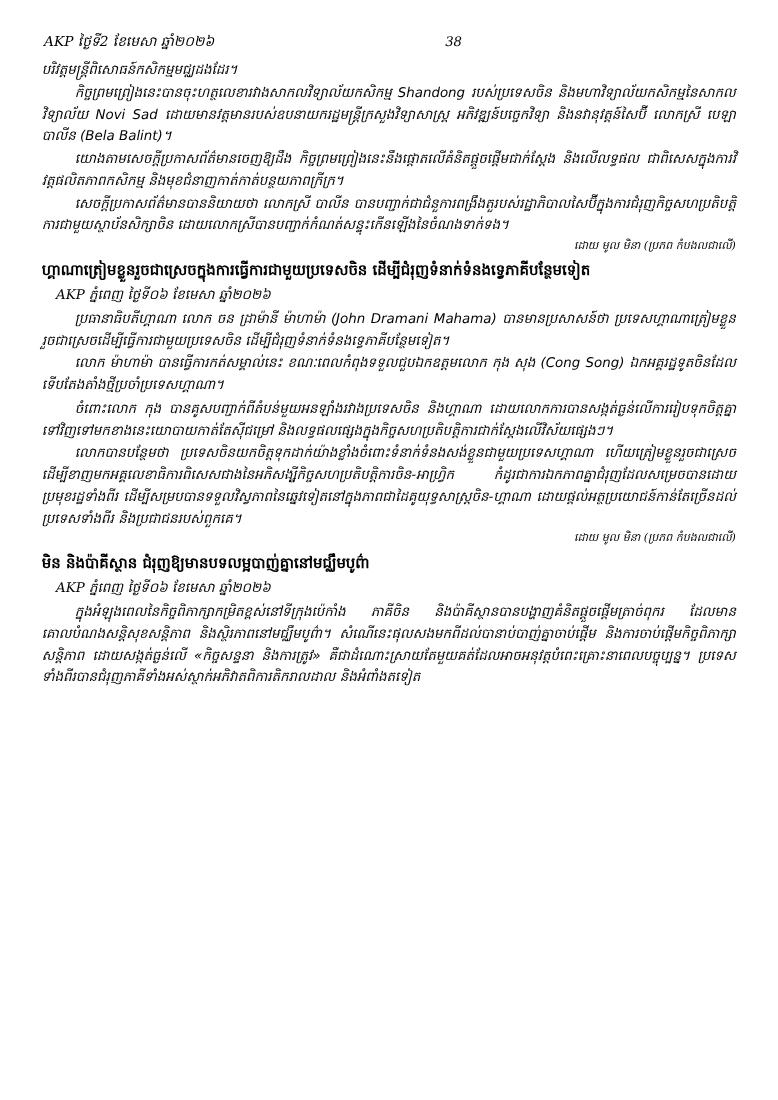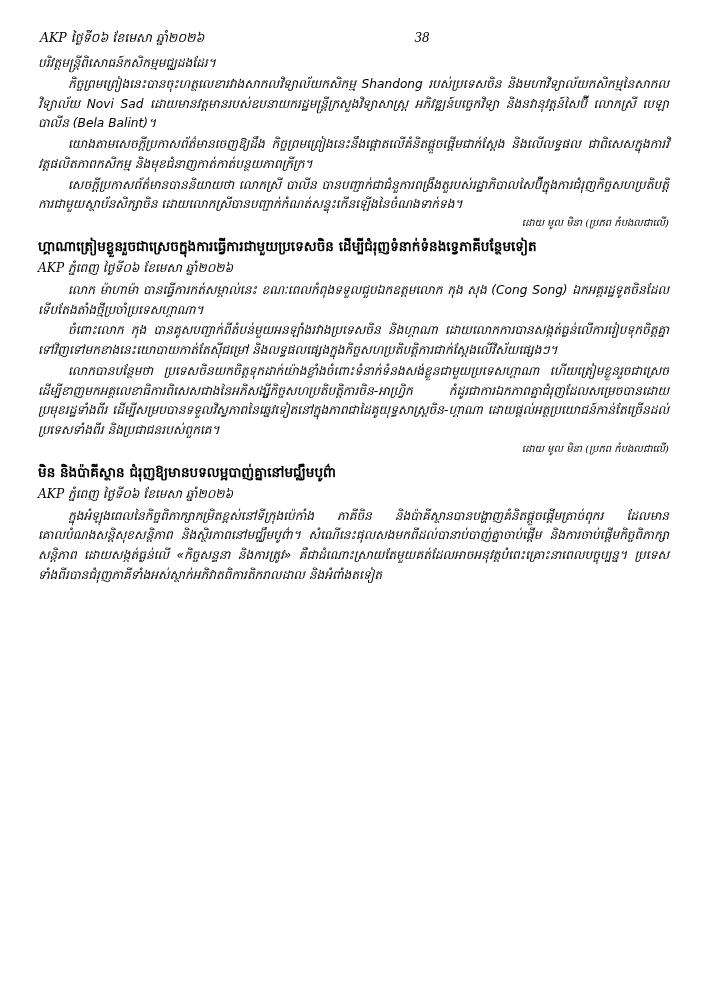--- a/index.html
+++ b/index.html
@@ -65,46 +65,47 @@
     font-weight: bold;
     text-align: left;
     margin: 6px 0 3px 0;
     line-height: 1.45;
     font-family: "DejaVu Sans", "Liberation Sans", sans-serif;
   }
   .byline {
     font-size: 12.2px;
     font-style: italic;
     font-family: "DejaVu Serif", "Liberation Serif", serif;
-    margin: 0 0 3px 0;
+    margin: 0 0 3px 13px;
     text-align: left;
   }
 </style>
 </head>
 <body>
 
 <div class="page">
 
   <div class="header">
-    <span class="header-left">AKP ថ្ងៃទី០៦ ខែមេសា ឆ្នាំ២០២៦</span>
+    <span class="header-left">AKP ថ្ងៃទី2 ខែមេសា ឆ្នាំ២០២៦</span>
     <span class="header-pageno">38</span>
   </div>
 
   <div class="content">
 
     <p class="body noindent">បរិវត្តមន្ត្រីពិសោធន៍កសិកម្មមជ្ឈដងដែរ។</p>
     <p class="body">កិច្ចព្រមព្រៀងនេះបានចុះហត្ថលេខារវាងសាកលវិទ្យាល័យកសិកម្ម Shandong របស់ប្រទេសចិន និងមហាវិទ្យាល័យកសិកម្មនៃសាកលវិទ្យាល័យ Novi Sad ដោយមានវត្តមានរបស់ឧបនាយករដ្ឋមន្ត្រីក្រសួងវិទ្យាសាស្ត្រ អភិវឌ្ឍន៍បច្ចេកវិទ្យា និងនវានុវត្តន៍សៃប៊ី លោកស្រី បេឡា បាលីន (Bela Balint)។</p>
     <p class="body">យោងតាមសេចក្តីប្រកាសព័ត៌មានចេញឱ្យដឹង កិច្ចព្រមព្រៀងនេះនឹងផ្តោតលើគំនិតផ្តួចផ្តើមជាក់ស្តែង និងលើលទ្ធផល ជាពិសេសក្នុងការវិវត្តផលិតភាពកសិកម្ម និងមុខជំនាញកាត់កាត់បន្ថយភាពក្រីក្រ។</p>
     <p class="body">សេចក្តីប្រកាសព័ត៌មានបាននិយាយថា លោកស្រី បាលីន បានបញ្ជាក់ជាជំនួការពង្រឹងតួរបស់រដ្ឋាភិបាលសៃប៊ីក្នុងការជំរុញកិច្ចសហប្រតិបត្តិការជាមួយស្ថាប័នសិក្សាចិន ដោយលោកស្រីបានបញ្ជាក់កំណត់សន្ទុះកើនឡើងនៃចំណងទាក់ទង។</p>
 
     <div class="source-line">ដោយ មូល មិនា (ប្រភព កំបងលជាលើ)</div>
 
     <h2 class="section-title">ហ្គាណាត្រៀមខ្លួនរួចជាស្រេចក្នុងការធ្វើការជាមួយប្រទេសចិន ដើម្បីជំរុញទំនាក់ទំនងទ្វេភាគីបន្ថែមទៀត</h2>
     <div class="byline">AKP ភ្នំពេញ ថ្ងៃទី០៦ ខែមេសា ឆ្នាំ២០២៦</div>
 
+    <p class="body">ប្រធានាធិបតីហ្គាណា លោក ចន ដ្រាម៉ានី ម៉ាហាម៉ា (John Dramani Mahama) បានមានប្រសាសន៍ថា ប្រទេសហ្គាណាត្រៀមខ្លួនរួចជាស្រេចដើម្បីធ្វើការជាមួយប្រទេសចិន ដើម្បីជំរុញទំនាក់ទំនងទ្វេភាគីបន្ថែមទៀត។</p>
     <p class="body">លោក ម៉ាហាម៉ា បានធ្វើការកត់សម្គាល់នេះ ខណៈពេលកំពុងទទួលជួបឯកឧត្តមលោក កុង សុង (Cong Song) ឯកអគ្គរដ្ឋទូតចិនដែលទើបតែងតាំងថ្មីប្រចាំប្រទេសហ្គាណា។</p>
     <p class="body">ចំពោះលោក កុង បានគូសបញ្ជាក់ពីតំបន់មួយអនឡាំងរវាងប្រទេសចិន និងហ្គាណា ដោយលោកការបានសង្កត់ធ្ងន់លើការរៀបទុកចិត្តគ្នាទៅវិញទៅមកខាងនេះយោបាយកាត់តែស៊ីជម្រៅ និងលទ្ធផលផ្សេងក្នុងកិច្ចសហប្រតិបត្តិការជាក់ស្តែងលើវិស័យផ្សេងៗ។</p>
     <p class="body">លោកបានបន្ថែមថា ប្រទេសចិនយកចិត្តទុកដាក់យ៉ាងខ្លាំងចំពោះទំនាក់ទំនងសង់ខ្លួនជាមួយប្រទេសហ្គាណា ហើយត្រៀមខ្លួនរួចជាស្រេចដើម្បីខាញមកអគ្គលេខាធិការពិសេសជាងនៃអភិសង្ស្តីកិច្ចសហប្រតិបត្តិការចិន-អាហ្រ្វិក កំដូរជាការឯកភាពគ្នាជំរុញដែលសម្រេចបានដោយប្រមុខរដ្ឋទាំងពីរ ដើម្បីសម្របបានទទួលវិស្វភាពនៃឆ្នេវទៀតនៅក្នុងភាពជាដៃគូយុទ្ធសាស្ត្រចិន-ហ្គាណា ដោយផ្តល់អត្ថប្រយោជន៍កាន់តែច្រើនដល់ប្រទេសទាំងពីរ និងប្រជាជនរបស់ពួកគេ។</p>
 
     <div class="source-line">ដោយ មូល មិនា (ប្រភព កំបងលជាលើ)</div>
 
     <h2 class="section-title">មិន និងប៉ាគីស្ថាន ជំរុញឱ្យមានបទលម្អបាញ់គ្នានៅមជ្ឈឹមបូព៌ា</h2>
     <div class="byline">AKP ភ្នំពេញ ថ្ងៃទី០៦ ខែមេសា ឆ្នាំ២០២៦</div>
 
     <p class="body">ក្នុងអំឡុងពេលនៃកិច្ចពិភាក្សាកម្រិតខ្ពស់នៅទីក្រុងប៉េកាំង ភាគីចិន និងប៉ាគីស្ថានបានបង្ហាញគំនិតផ្តួចផ្តើមត្រាច់ពុករ ដែលមានគោលបំណងសន្តិសុខសន្តិភាព និងស្ថិរភាពនៅមជ្ឈឹមបូព៌ា។ សំណើនេះផុលសងមកពីដល់បានាប់បាញ់គ្នាចាប់ផ្តើម និងការចាប់ផ្តើមកិច្ចពិភាក្សាសន្តិភាព ដោយសង្កត់ធ្ងន់លើ «កិច្ចសន្ទនា និងការត្រូវ» គឺជាដំណោះស្រាយតែមួយគត់ដែលអាចអនុវត្តបំពេះគ្រោះនាពេលបច្ចុប្បន្ន។ ប្រទេសទាំងពីរបានជំរុញភាគីទាំងអស់ស្ថាក់អភិវាតពិការតិករាលដាល និងអំពាំងតទៀត</p>

